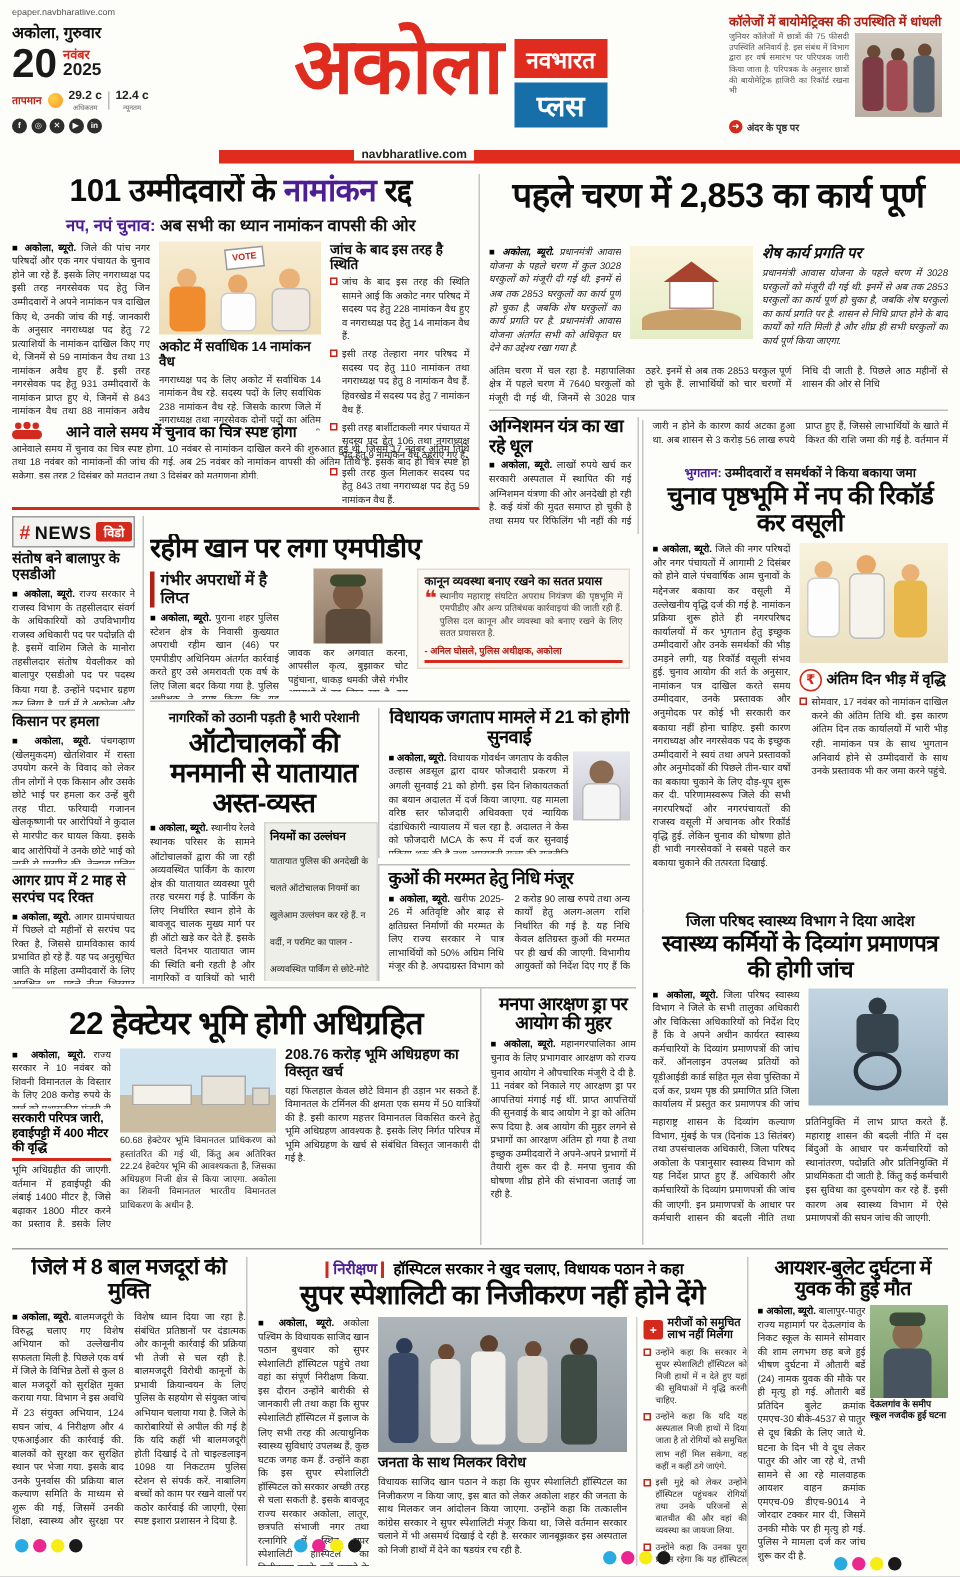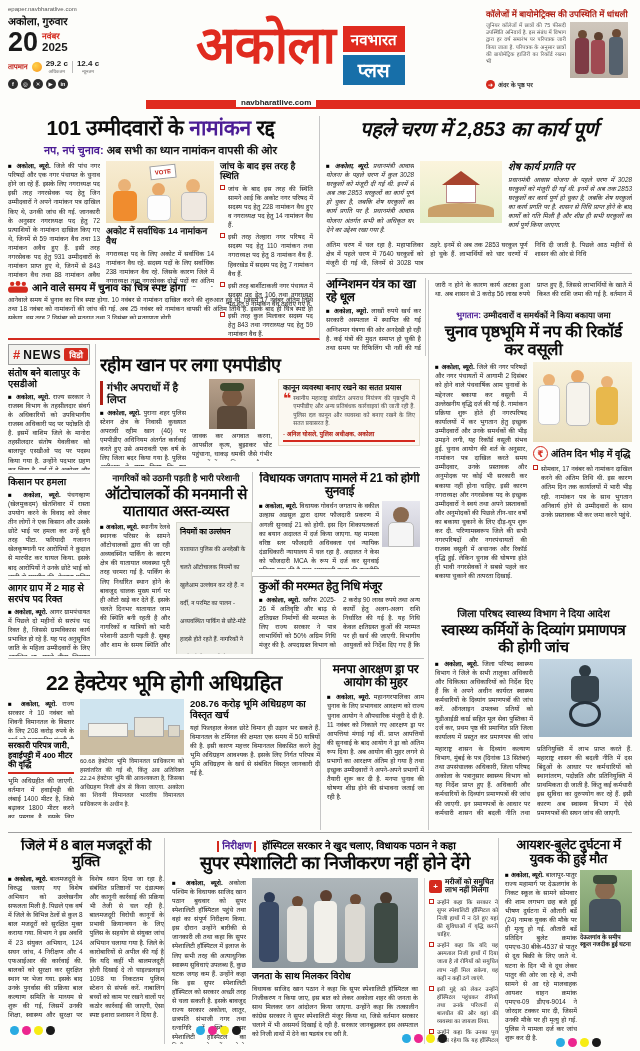--- a/index.html
+++ b/index.html
@@ -51,21 +51,21 @@
 .promo{position:absolute;left:486px;top:10px;width:146px;height:88px;}
 .promo .pt{font-size:8.6px;font-weight:bold;color:#b02015;line-height:1.15;}
 .promo .pb{font-size:5.4px;color:#555;line-height:1.35;text-align:justify;width:80px;}
 .promo .prow{display:flex;gap:4px;margin-top:2px;}
 .pcta{display:flex;align-items:center;gap:3px;margin-top:2px;}
 .pcta .arr{width:9px;height:9px;border-radius:50%;background:#d42a1e;color:#fff;font-size:6px;display:flex;align-items:center;justify-content:center;}
 .pcta span{font-size:6.4px;font-weight:bold;color:#333;}
 
 .lead-hl{font-size:21px;}
 .lead-kick{font-size:11px;margin-top:3px;}
-.future{display:flex;align-items:center;gap:4px;margin-top:3px;}
+.future{display:flex;align-items:center;gap:16px;margin-top:3px;}
 .future b{font-size:10px;color:#0d0d0d;}
 
 .qbox{background:#fbf8f1;border:1px solid #e4ddcc;padding:3px 4px;}
 .qbox .qt{font-size:7.8px;font-weight:bold;color:#111;line-height:1.2;}
 .qbox .qm{color:#d42a1e;font-size:14px;line-height:.6;font-weight:bold;}
 .qbox .qb{font-size:5.9px;color:#444;line-height:1.4;text-align:justify;}
 .qbox .qa{font-size:6.2px;font-weight:bold;color:#b02015;border-bottom:2px solid #d42a1e;padding-bottom:2px;margin-top:2px;}
 
 .nbadge{display:flex;align-items:center;gap:3px;border:1px solid #9c9c9c;background:#f2f2ee;padding:2px 4px;}
 .nbadge .h{color:#d42a1e;font-size:13px;font-weight:bold;}
@@ -193,21 +193,21 @@
           <circle cx="12" cy="2.8" r="2.9" fill="#d42a1e"></circle>
           <circle cx="19" cy="3.2" r="2.6" fill="#d42a1e"></circle>
           <rect x="0" y="6.5" width="24" height="7.5" rx="3.7" fill="#d42a1e"></rect>
         </svg>
       <b>आने वाले समय में चुनाव का चित्र स्पष्ट होगा</b>
     </div>
     <div class="bt" style="margin-top:1px;height:24px;overflow:hidden;">आनेवाले समय में चुनाव का चित्र स्पष्ट होगा. 10 नवंबर से नामांकन दाखिल करने की शुरुआत हुई थी, जिसमें 17 नवंबर अंतिम तिथि तथा 18 नवंबर को नामांकनों की जांच की गई. अब 25 नवंबर को नामांकन वापसी की अंतिम तिथि है. इसके बाद ही चित्र स्पष्ट हो सकेगा. इस तरह 2 दिसंबर को मतदान तथा 3 दिसंबर को मतगणना होगी.</div>
   </div>
 
   <div class="blk divB" style="left:326px;top:116px;width:306px;height:158px;">
-    <div class="hl nw ctr" style="font-size:20px;margin-top:2px;font-style:italic;">पहले चरण में 2,853 का कार्य पूर्ण</div>
+    <div class="hl nw ctr" style="font-size:23px;margin-top:2px;">पहले चरण में 2,853 का कार्य पूर्ण</div>
     <div class="row" style="margin-top:21px;height:76px;font-style:italic;">
       <div class="bt" style="width:88px;flex:none;height:76px;overflow:hidden;"><span class="dl">■ अकोला, ब्यूरो.</span> <span>प्रधानमंत्री आवास योजना के पहले चरण में कुल 3028 घरकुलों को मंजूरी दी गई थी. इनमें से अब तक 2853 घरकुलों का कार्य पूर्ण हो चुका है, जबकि शेष घरकुलों का कार्य प्रगति पर है. प्रधानमंत्री आवास योजना अंतर्गत सभी को अधिकृत घर देने का उद्देश्य रखा गया है.</span></div>
       <div class="img" style="width:82px;height:62px;background:linear-gradient(#fbf4dc,#e4edc8);">
         <span class="ph" style="left:26px;top:22px;width:30px;height:20px;background:#fff;border:1px solid #b88;"></span>
         <span class="ph" style="left:22px;top:10px;width:38px;height:14px;background:#a8442e;clip-path:polygon(50% 0,100% 100%,0 100%);"></span>
         <span class="ph" style="left:8px;top:42px;width:66px;height:14px;background:#caa06a;border-radius:50% 50% 0 0;"></span>
       </div>
       <div style="flex:1;">
         <div class="subh" style="font-size:10px;margin-top:0;">शेष कार्य प्रगति पर</div>
         <div class="bt" style="height:60px;overflow:hidden;">प्रधानमंत्री आवास योजना के पहले चरण में 3028 घरकुलों को मंजूरी दी गई थी. इनमें से अब तक 2853 घरकुलों का कार्य पूर्ण हो चुका है, जबकि शेष घरकुलों का कार्य प्रगति पर है. शासन से निधि प्राप्त होने के बाद कार्यों को गति मिली है और शीघ्र ही सभी घरकुलों का कार्य पूर्ण किया जाएगा.</div>
@@ -285,21 +285,21 @@
             <span class="qb">स्थानीय महाराष्ट्र संघटित अपराध नियंत्रण की पृष्ठभूमि में एमपीडीए और अन्य प्रतिबंधक कार्रवाइयां की जाती रही हैं. पुलिस दल कानून और व्यवस्था को बनाए रखने के लिए सतत प्रयासरत है.</span>
           </div>
           <div class="qa">- अनिल घोसले, पुलिस अधीक्षक, अकोला</div>
         </div>
       </div>
     </div>
   </div>
 
   <div class="blk" style="left:100px;top:472px;width:152px;height:182px;">
     <div class="kick ctr" style="font-size:8.6px;">नागरिकों को उठानी पड़ती है भारी परेशानी</div>
-    <div class="hl ctr" style="font-size:15px;margin-top:2px;">ऑटोचालकों की मनमानी से यातायात अस्त-व्यस्त</div>
+    <div class="hl ctr" style="font-size:18px;margin-top:2px;">ऑटोचालकों की मनमानी से यातायात अस्त-व्यस्त</div>
     <div class="row" style="margin-top:3px;height:126px;">
       <div class="bt" style="width:70px;flex:none;height:126px;overflow:hidden;"><span class="dl">■ अकोला, ब्यूरो.</span> <span>स्थानीय रेलवे स्थानक परिसर के सामने ऑटोचालकों द्वारा की जा रही अव्यवस्थित पार्किंग के कारण क्षेत्र की यातायात व्यवस्था पूरी तरह चरमरा गई है. पार्किंग के लिए निर्धारित स्थान होने के बावजूद चालक मुख्य मार्ग पर ही ऑटो खड़े कर देते हैं. इसके चलते दिनभर यातायात जाम की स्थिति बनी रहती है और नागरिकों व यात्रियों को भारी परेशानी उठानी पड़ती है. सुबह और शाम के समय स्थिति और भी गंभीर हो जाती है.</span></div>
       <div style="flex:1;">
         <div class="gbox">
           <b>नियमों का उल्लंघन</b>
           <span class="bt" style="font-size:5.9px;">यातायात पुलिस की अनदेखी के चलते ऑटोचालक नियमों का खुलेआम उल्लंघन कर रहे हैं. न वर्दी, न परमिट का पालन - अव्यवस्थित पार्किंग से छोटे-मोटे हादसे होते रहते हैं. नागरिकों ने कार्रवाई की मांग की है.</span>
         </div>
       </div>
     </div>
   </div>

